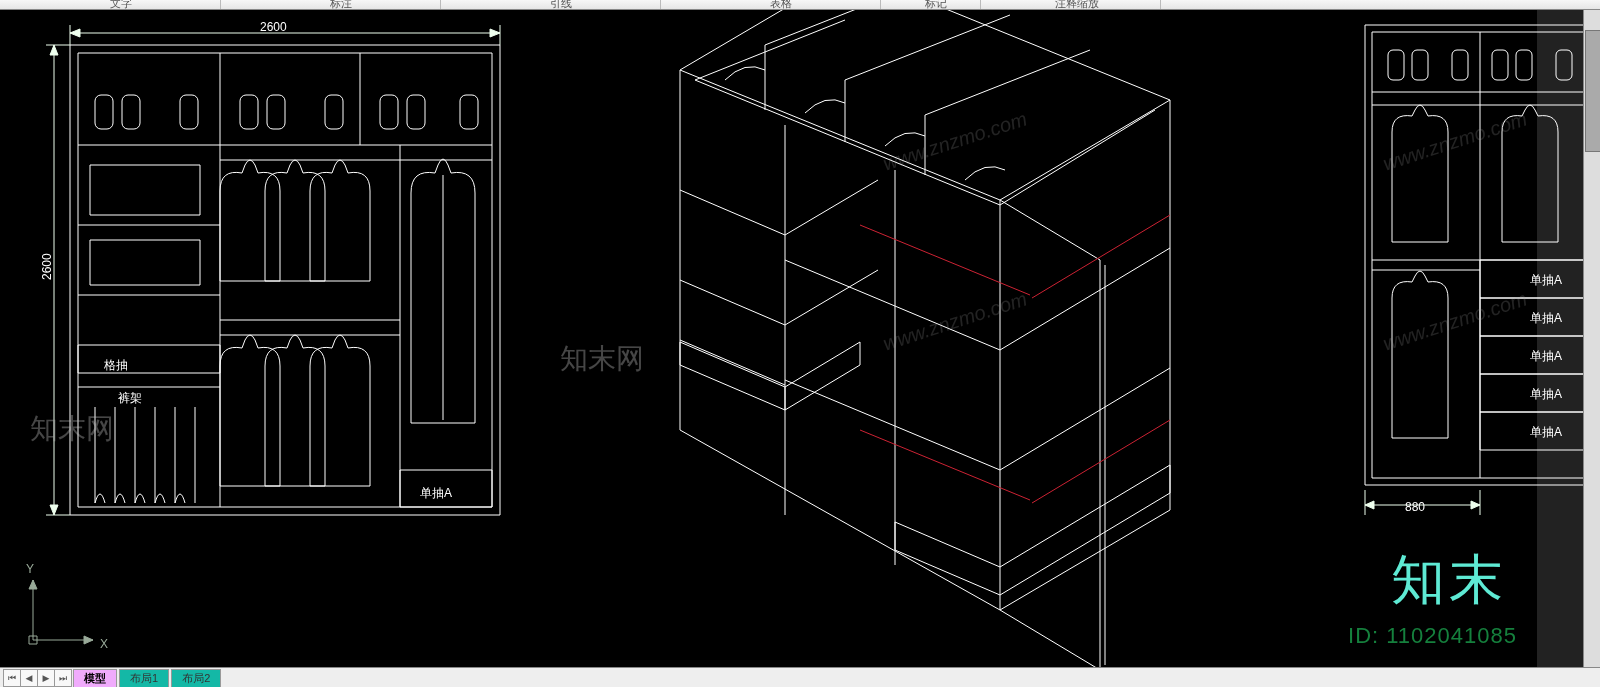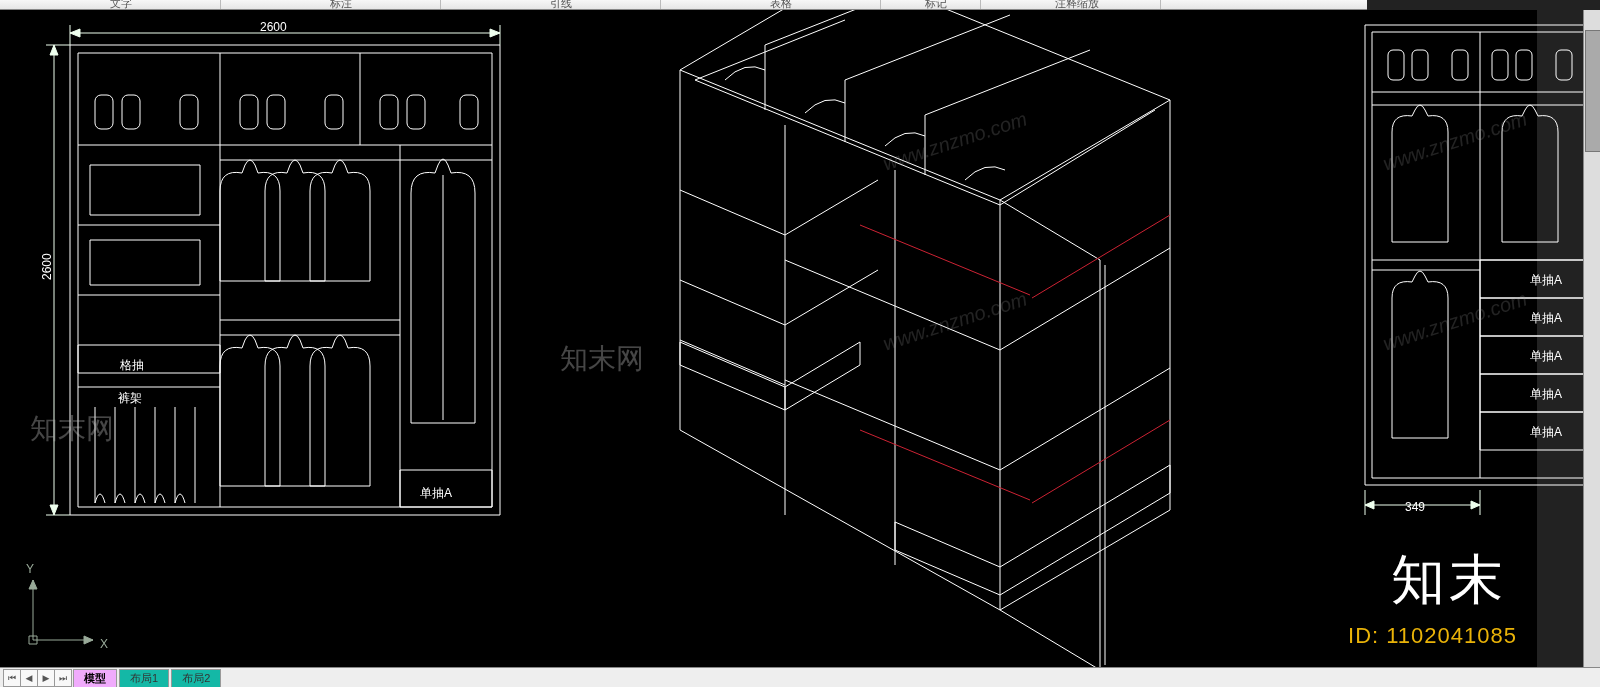--- a/index.html
+++ b/index.html
@@ -1,39 +1,39 @@
 <!DOCTYPE html>
 <html><head>
 <meta charset="utf-8">
 <style>
   html,body{margin:0;padding:0;width:1600px;height:687px;background:#222;font-family:"Microsoft YaHei",Arial,sans-serif;overflow:hidden;color:#eee;font-size:12px;}
   
-  .ribbon{position:absolute;left:0;top:0;width:1367px;height:9px;background:linear-gradient(#f7f7f7,#e6e6e6);border-bottom:1px solid #888;}
+  .ribbon{position:absolute;left:0;top:0;width:1600px;height:9px;background:linear-gradient(#f7f7f7,#e6e6e6);border-bottom:1px solid #888;}
   .ribbon .panel{position:absolute;top:-4px;font-size:11px;color:#555;}
   .ribbon .sep{position:absolute;top:-3px;width:1px;height:12px;background:#bbb;}
   
   .canvas{position:absolute;left:0;top:10px;width:1537px;height:657px;background:#000;}
   
   .tabbar{position:absolute;left:0;top:667px;width:1600px;height:20px;background:#eee;border-top:1px solid #888;display:flex;align-items:center;font-size:11px;color:#333;}
   .tabbar .nav{display:flex;margin-left:3px;}
   .tabbar .navbtn{width:16px;height:16px;border:1px solid #999;background:#f8f8f8;display:flex;align-items:center;justify-content:center;margin-right:-1px;font-size:9px;color:#555;}
   .tabbar .tab{height:18px;padding:0 10px;border:1px solid #999;border-bottom:none;background:#14b8a6;margin-left:2px;display:flex;align-items:center;}
   .tabbar .tab.active{background:#f0abfc;color:#000;font-weight:bold;}
   
   .vscroll{position:absolute;right:0;top:10px;width:16px;height:657px;background:#ddd;border-left:1px solid #888;}
   .vscroll .thumb{position:absolute;left:1px;width:14px;background:#aaa;border:1px solid #777;} 
   
   .ucs{position:absolute;left:40px;bottom:40px;color:#777;font-size:14px;}
   
   .dlabel{position:absolute;color:#fff;font-size:12px;white-space:nowrap;}
   
   .wm{position:absolute;color:rgba(160,160,160,0.22);font-size:20px;font-style:italic;transform:rotate(-18deg);pointer-events:none;}
   .wmcn{position:absolute;color:rgba(200,200,200,0.35);font-size:28px;pointer-events:none;}
-  .brand{position:absolute;right:30px;bottom:50px;color:#ffffff;font-size:54px;letter-spacing:4px;font-weight:300;}
-  .idtxt{position:absolute;right:20px;bottom:18px;color:#eab308;font-size:22px;letter-spacing:1px;}
+  .brand{position:absolute;right:30px;bottom:50px;color:#5eead4;font-size:54px;letter-spacing:4px;font-weight:300;}
+  .idtxt{position:absolute;right:20px;bottom:18px;color:#15803d;font-size:22px;letter-spacing:1px;}
   svg{position:absolute;}
   svg *{vector-effect:non-scaling-stroke;}
   .wline{stroke:#fff;stroke-width:1;fill:none;}
   .rline{stroke:#c23;stroke-width:1;fill:none;}
   .dimcol{stroke:#efe;fill:#efe;}
 </style>
 </head>
 <body>
 
 <div class="ribbon">
@@ -126,21 +126,21 @@
       <polygon points="460,18 450,14 450,22"></polygon>
       <line x1="14" y1="30" x2="14" y2="500"></line>
       <line x1="6" y1="30" x2="30" y2="30"></line>
       <line x1="6" y1="500" x2="30" y2="500"></line>
       <polygon points="14,30 10,40 18,40"></polygon>
       <polygon points="14,500 10,490 18,490"></polygon>
     </g>
   </svg>
   <span class="dlabel" style="left:260px;top:10px">2600</span>
   <span class="dlabel" style="left:40px;top:270px;transform:rotate(-90deg);transform-origin:left top">2600</span>
-  <span class="dlabel" style="left:120px;top:347px">格抽</span>
+  <span class="dlabel" style="left:104px;top:347px">格抽</span>
   <span class="dlabel" style="left:118px;top:380px">裤架</span>
   <span class="dlabel" style="left:420px;top:475px">单抽A</span>
 
   <svg style="left:560px;top:0px" width="700" height="660" viewBox="0 0 700 660">
     <g class="wline">
 
       <path d="M120 420 L440 600 L610 500 L610 90 L290 -40 L120 60 Z" fill="none"></path>
       <path d="M440 600 L440 190 L120 60"></path>
       <path d="M440 190 L610 90"></path>
 
@@ -224,21 +224,21 @@
       <line x1="120" y1="470" x2="120" y2="495"></line>
       <polygon points="5,485 14,481 14,489"></polygon>
       <polygon points="120,485 111,481 111,489"></polygon>
     </g>
   </svg>
   <span class="dlabel" style="left:1530px;top:262px">单抽A</span>
   <span class="dlabel" style="left:1530px;top:300px">单抽A</span>
   <span class="dlabel" style="left:1530px;top:338px">单抽A</span>
   <span class="dlabel" style="left:1530px;top:376px">单抽A</span>
   <span class="dlabel" style="left:1530px;top:414px">单抽A</span>
-  <span class="dlabel" style="left:1405px;top:490px">349</span>
+  <span class="dlabel" style="left:1405px;top:490px">880</span>
 
   <svg class="ucs" style="left:18px;top:555px" width="90" height="90">
     <g stroke="#9a9" stroke-width="1" fill="none">
       <line x1="15" y1="75" x2="75" y2="75"></line>
       <polygon points="75,75 66,71 66,79" fill="#9a9"></polygon>
       <line x1="15" y1="75" x2="15" y2="15"></line>
       <polygon points="15,15 11,24 19,24" fill="#9a9"></polygon>
       <rect x="11" y="71" width="8" height="8"></rect>
     </g>
   </svg>

